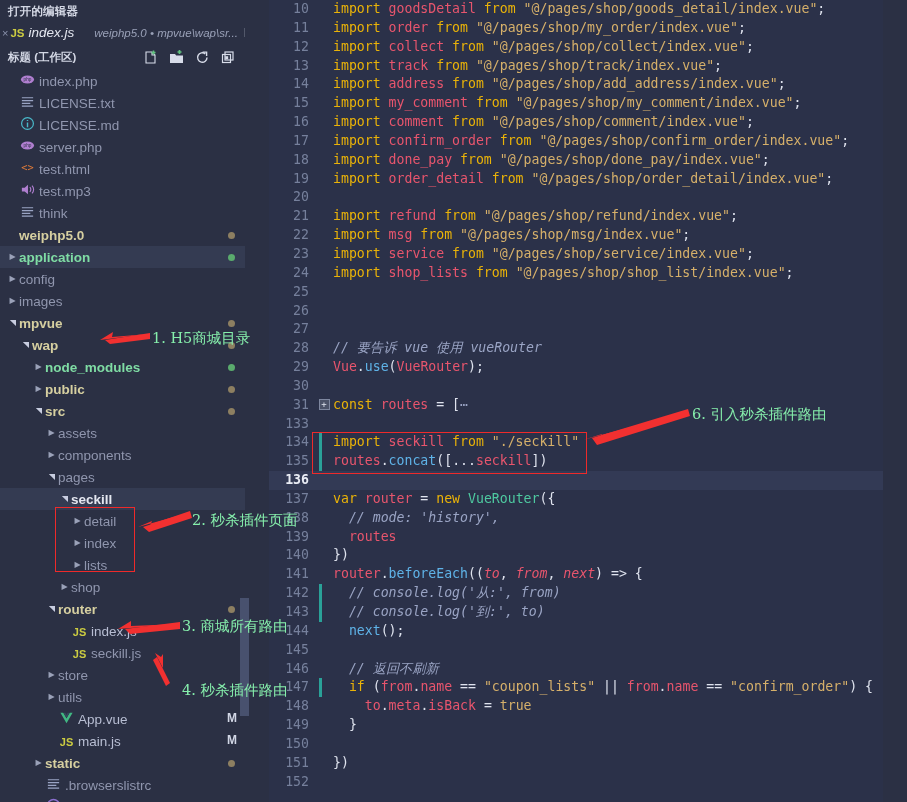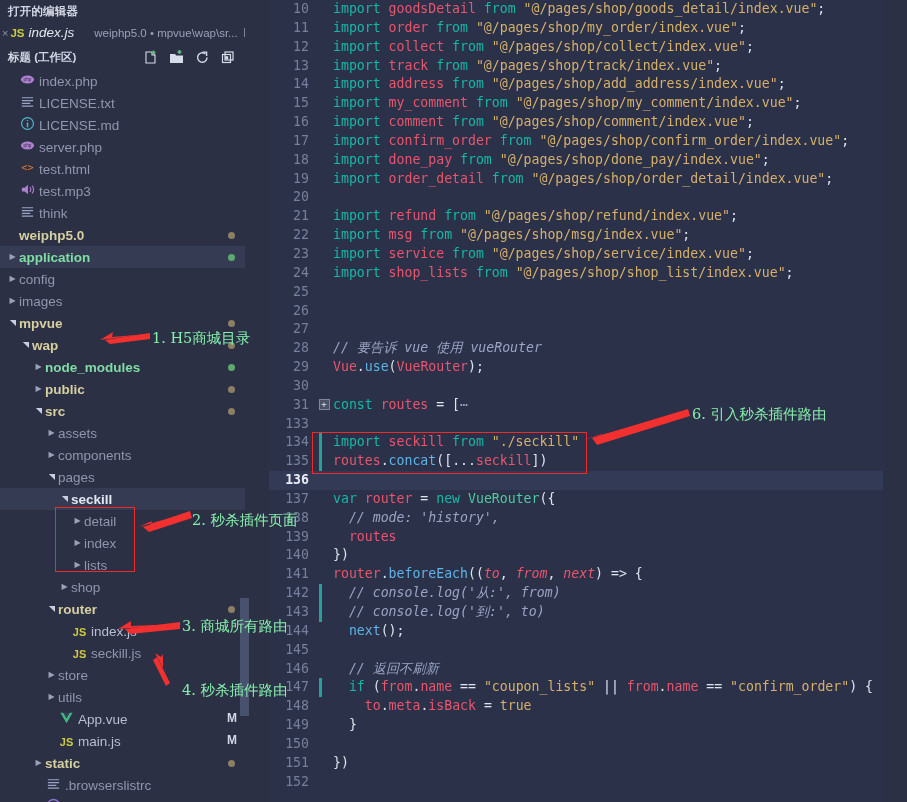--- a/index.html
+++ b/index.html
@@ -52,21 +52,21 @@
   }
   .oe-x { color: #8b93ad; width: 12px; text-align: center; font-size: 11px;}
   .js-badge {
     color: #cbcb41;
     font-weight: bold;
     font-size: 11.5px;
     font-family: "Liberation Sans", sans-serif;
     margin: 0 4px 0 2px;
   }
   .oe-name { font-style: italic; color: #e3e6ef; font-size: 13.5px; }
-  .oe-path { color: #9aa1b8; font-size: 11.5px; margin-left: 20px; }
+  .oe-path { font-style: italic; color: #9aa1b8; font-size: 11.5px; margin-left: 20px; }
   .oe-mod { color: #d2d7e6; font-size: 12px; margin-left: 6px; font-weight: bold;}
 
   .ws-header {
     height: 26px;
     display: flex;
     align-items: center;
     color: #d3d7e4;
     font-size: 11.5px;
     font-weight: bold;
     padding-left: 2px;
@@ -143,21 +143,21 @@
   .foldbox {
     display:inline-block; width:11px; height:11px; line-height:9px;
     border:1px solid #7e879f; background:#4b5268; color:#dfe3ee;
     font-size:9px; text-align:center; vertical-align:middle;
     font-family:"DejaVu Sans Mono",monospace;
   }
   .code { padding-left: 0px; }
   .gmark { position:absolute; left:50px; top:0; width:3px; height:18.85px; background:#2aa198; }
 
   
-  .t-kw    { color: #14b8a6; }          
+  .t-kw    { color: #eab308; }          
   .t-ident { color: #e8556d; }          
   .t-str   { color: #d6b06a; }          
   .t-punc  { color: #dfe3ee; }
   .t-comment{ color: #9aa4c4; font-style: italic; }
   .t-cls   { color: #4ec9a0; }
   .t-fn    { color: #5fb3e8; }
   .t-op    { color: #dfe3ee; }
   .t-param { color: #e8556d; font-style: italic; }
   .t-const { color: #d6b06a; }
   .t-prop  { color: #e8556d; }

